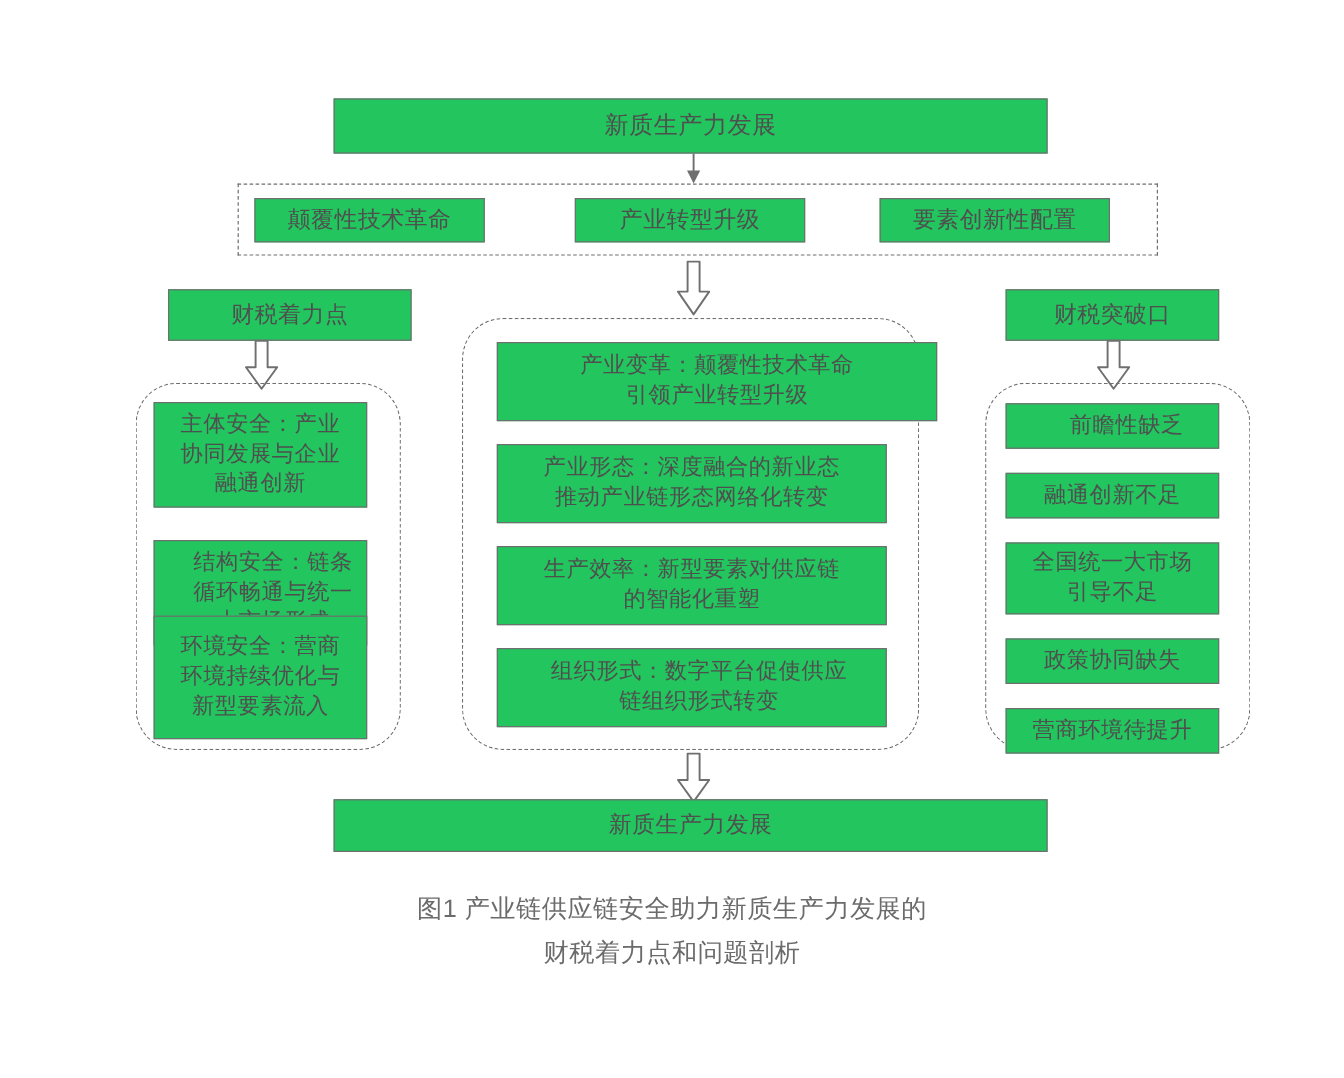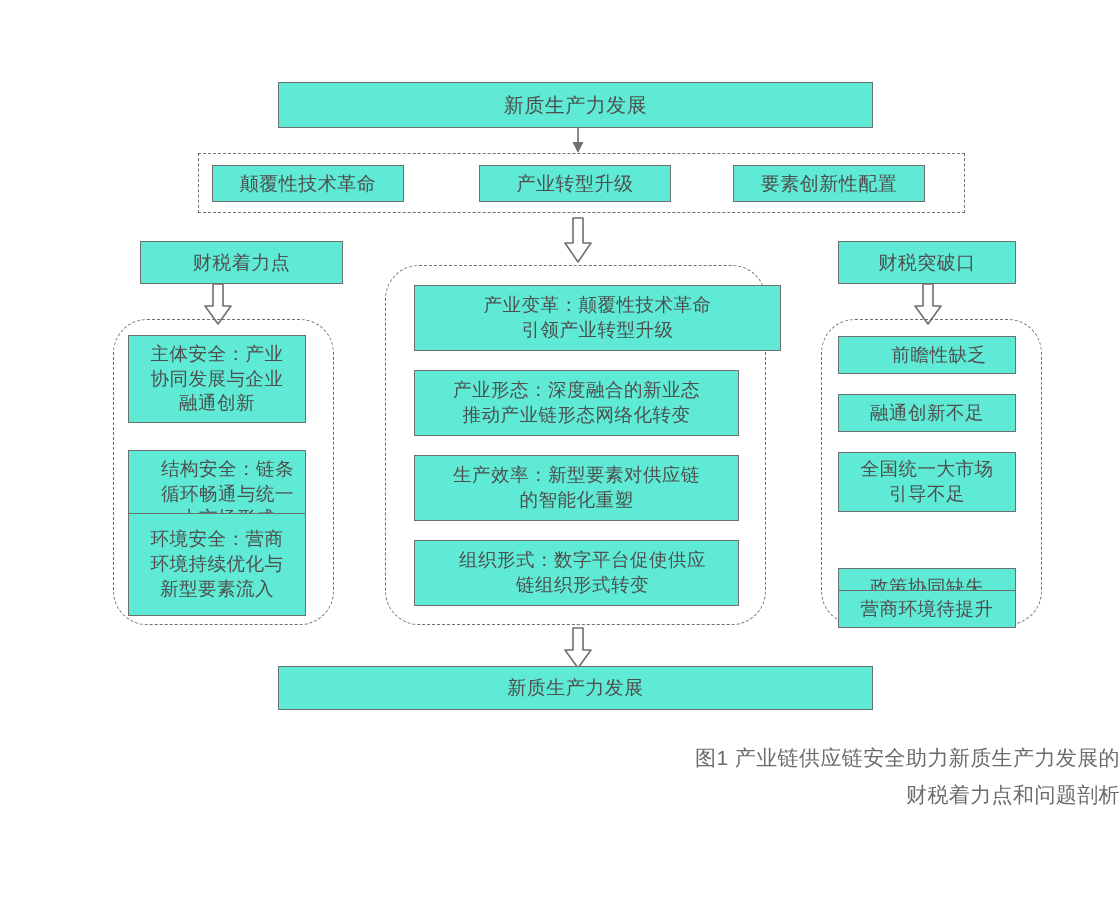--- a/index.html
+++ b/index.html
@@ -21,21 +21,21 @@
     left: 0; top: 0;
     width: 1120px;
     height: 898px;
   }
 
   
   .node {
     position: absolute;
     box-sizing: border-box;
     border: 1.6px solid #6f6f6f;
-    background: #5eead4;
+    background: #22c55e;
     display: flex;
     align-items: center;
     justify-content: center;
     text-align: center;
     color: #4f4f4f;
     line-height: 1.34;
     letter-spacing: 0.5px;
     white-space: pre-line;
   }
 
@@ -57,21 +57,21 @@
   .t-center   { font-size: 18.5px; }
   .t-right    { font-size: 18.5px; }
   .t-bottom   { font-size: 19px; }
 
   
   #caption {
     position: absolute;
     left: 0;
     top: 740px;
     width: 1120px;
-    text-align: right;
+    text-align: center;
     font-family: "Liberation Sans", "DejaVu Sans", sans-serif;
     font-size: 21px;
     line-height: 1.75;
     color: #6b6b6b;
     letter-spacing: 0.4px;
   }
   #caption .cap-line { display: block; }
 </style>
 </head>
 <body>
@@ -143,21 +143,21 @@
 
   <div class="dashbox rounded" style="left:821px; top:319px; width:221px; height:306px;"></div>
 
   <div class="node t-right" style="left:838px; top:336px; width:178px; height:38px;padding-left:24px;">前瞻性缺乏</div>
 
   <div class="node t-right" style="left:838px; top:394px; width:178px; height:38px;">融通创新不足</div>
 
   <div class="node t-right" style="left:838px; top:452px; width:178px; height:60px;">全国统一大市场
 引导不足</div>
 
-  <div class="node t-right" style="left:838px; top:532px; width:178px; height:38px;margin-top:36px;">政策协同缺失</div>
+  <div class="node t-right" style="left:838px; top:532px; width:178px; height:38px;">政策协同缺失</div>
 
   <div class="node t-right" style="left:838px; top:590px; width:178px; height:38px;">营商环境待提升</div>
 
   <div class="node t-bottom" style="left:278px; top:666px; width:595px; height:44px;">新质生产力发展</div>
 
   <div id="caption">
     <span class="cap-line">图1 产业链供应链安全助力新质生产力发展的</span>
     <span class="cap-line">财税着力点和问题剖析</span>
   </div>
 

